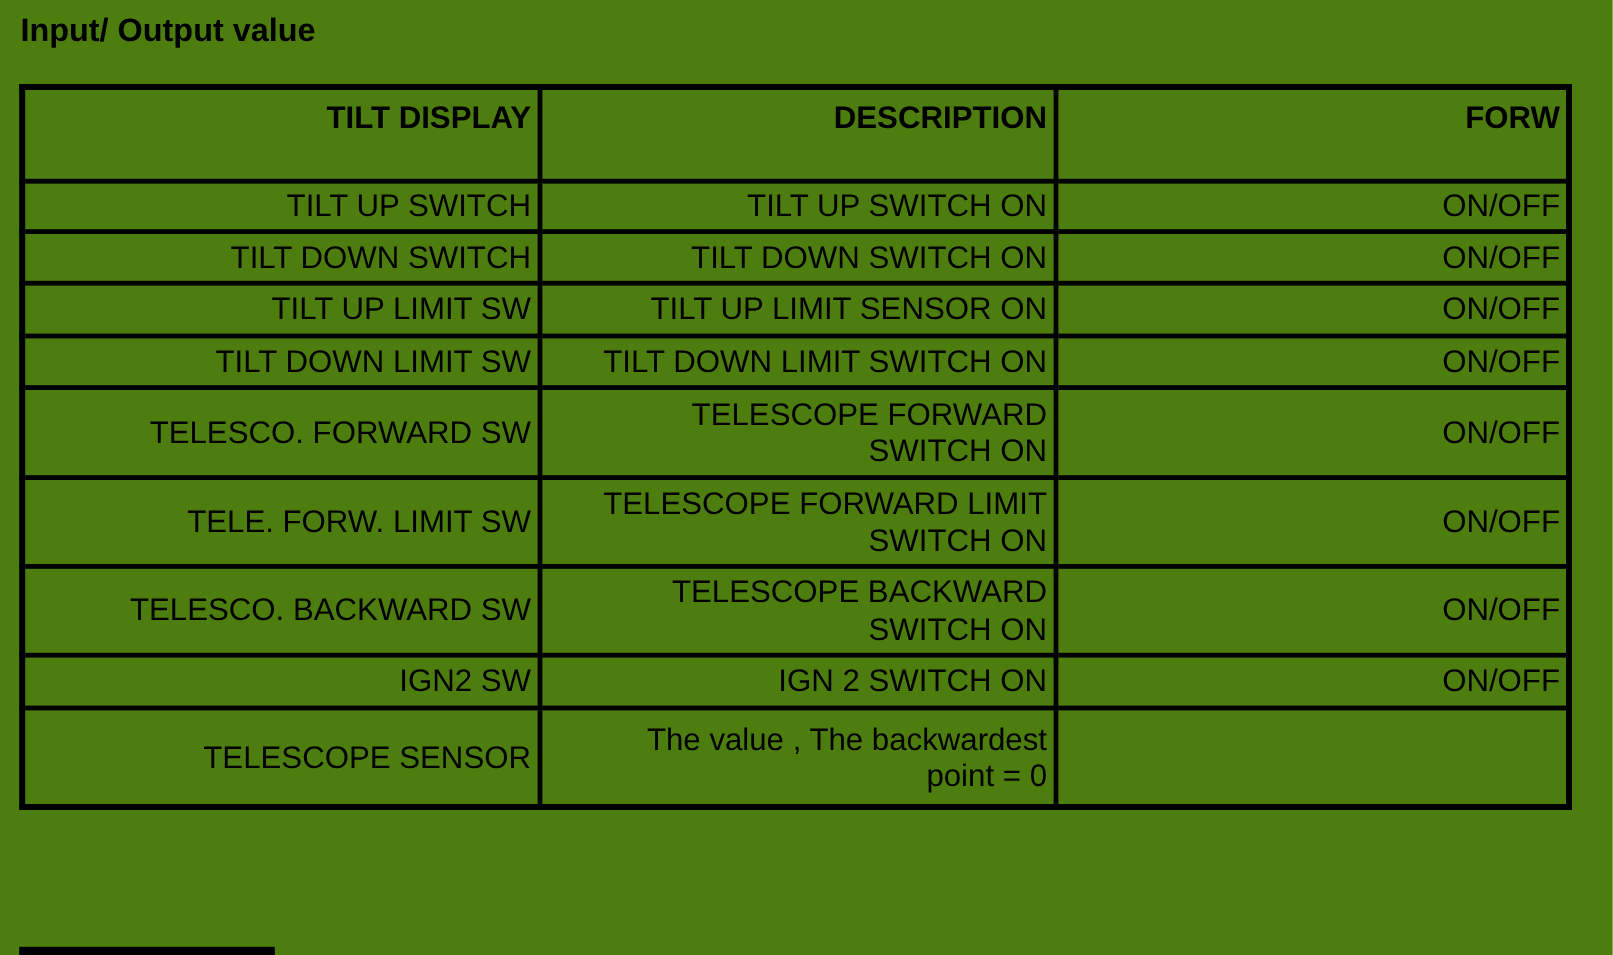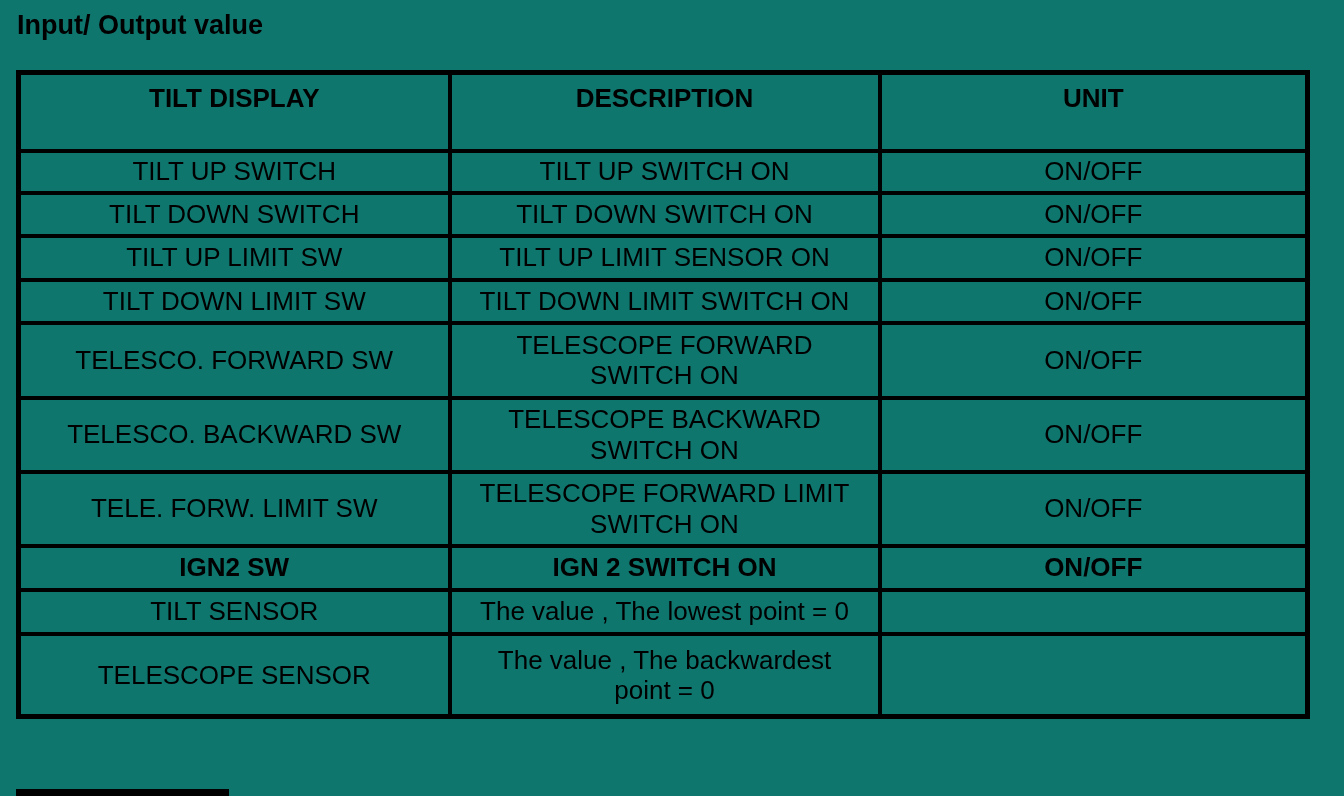--- a/index.html
+++ b/index.html
@@ -9,21 +9,21 @@
     width: 1344px;
     height: 796px;
     font-family: "Liberation Sans", sans-serif;
     color: #000000;
     overflow: hidden;
   }
   .page {
     position: relative;
     width: 1344px;
     height: 796px;
-    background: #0f766e;
+    background: #4d7c0f;
   }
   .title {
     position: absolute;
     left: 17px;
     top: 10px;
     font-size: 27px;
     font-weight: bold;
     letter-spacing: 0px;
     white-space: nowrap;
   }
@@ -39,35 +39,35 @@
   table.io-table col.c1 { width: 431px; }
   table.io-table col.c2 { width: 430px; }
   table.io-table col.c3 { width: 428px; }
   table.io-table th,
   table.io-table td {
     border: 4px solid #000;
     padding: 0 5px;
     font-size: 26px;
     line-height: 1.16;
     vertical-align: middle;
-    text-align: center;
+    text-align: right;
     overflow: hidden;
   }
   table.io-table th {
     font-weight: bold;
     vertical-align: top;
     padding-top: 8px;
   }
   .row-header { height: 78px; }
   .row-s1 { height: 42px; }
   .row-s  { height: 43px; }
   .row-s3 { height: 44px; }
   .row-d  { height: 74px; }
   .row-d5 { height: 75px; margin-left: 39px; }
-  .row-s9 { height: 44px; font-weight: bold; }
+  .row-s9 { height: 44px; }
   .row-s10 { height: 44px; }
   .row-last { height: 83px; }
   td.desc { white-space: pre-line; }
   td.desc-indent { padding-left: 28px; }
   .bottom-fragment {
     position: absolute;
     left: 16px;
     top: 789px;
     width: 213px;
     height: 7px;
@@ -84,21 +84,21 @@
   <table class="io-table">
     <colgroup>
       <col class="c1">
         <col class="c2">
         <col class="c3">
     </colgroup>
     <tbody>
       <tr class="row-header">
         <th>TILT DISPLAY</th>
         <th>DESCRIPTION</th>
-        <th>UNIT</th>
+        <th>FORW</th>
       </tr>
 
       <tr class="row-s1">
         <td>TILT UP SWITCH</td>
         <td class="desc">TILT UP SWITCH ON</td>
         <td>ON/OFF</td>
       </tr>
 
       <tr class="row-s">
         <td>TILT DOWN SWITCH</td>
@@ -119,45 +119,40 @@
       </tr>
 
       <tr class="row-d5">
         <td>TELESCO. FORWARD SW</td>
         <td class="desc">TELESCOPE FORWARD
 SWITCH ON</td>
         <td>ON/OFF</td>
       </tr>
 
       <tr class="row-d">
-        <td>TELESCO. BACKWARD SW</td>
-        <td class="desc">TELESCOPE BACKWARD
+        <td>TELE. FORW. LIMIT SW</td>
+        <td class="desc">TELESCOPE FORWARD LIMIT
 SWITCH ON</td>
         <td>ON/OFF</td>
       </tr>
 
       <tr class="row-d">
-        <td>TELE. FORW. LIMIT SW</td>
-        <td class="desc">TELESCOPE FORWARD LIMIT
+        <td>TELESCO. BACKWARD SW</td>
+        <td class="desc">TELESCOPE BACKWARD
 SWITCH ON</td>
         <td>ON/OFF</td>
       </tr>
 
 
       <tr class="row-s9">
         <td>IGN2 SW</td>
         <td class="desc">IGN 2 SWITCH ON</td>
         <td>ON/OFF</td>
       </tr>
 
-      <tr class="row-s10">
-        <td>TILT SENSOR</td>
-        <td class="desc">The value , The lowest point = 0</td>
-        <td></td>
-      </tr>
 
       <tr class="row-last">
         <td>TELESCOPE SENSOR</td>
         <td class="desc desc-indent">The value , The backwardest
 point = 0</td>
         <td></td>
       </tr>
     </tbody>
   </table>
 

